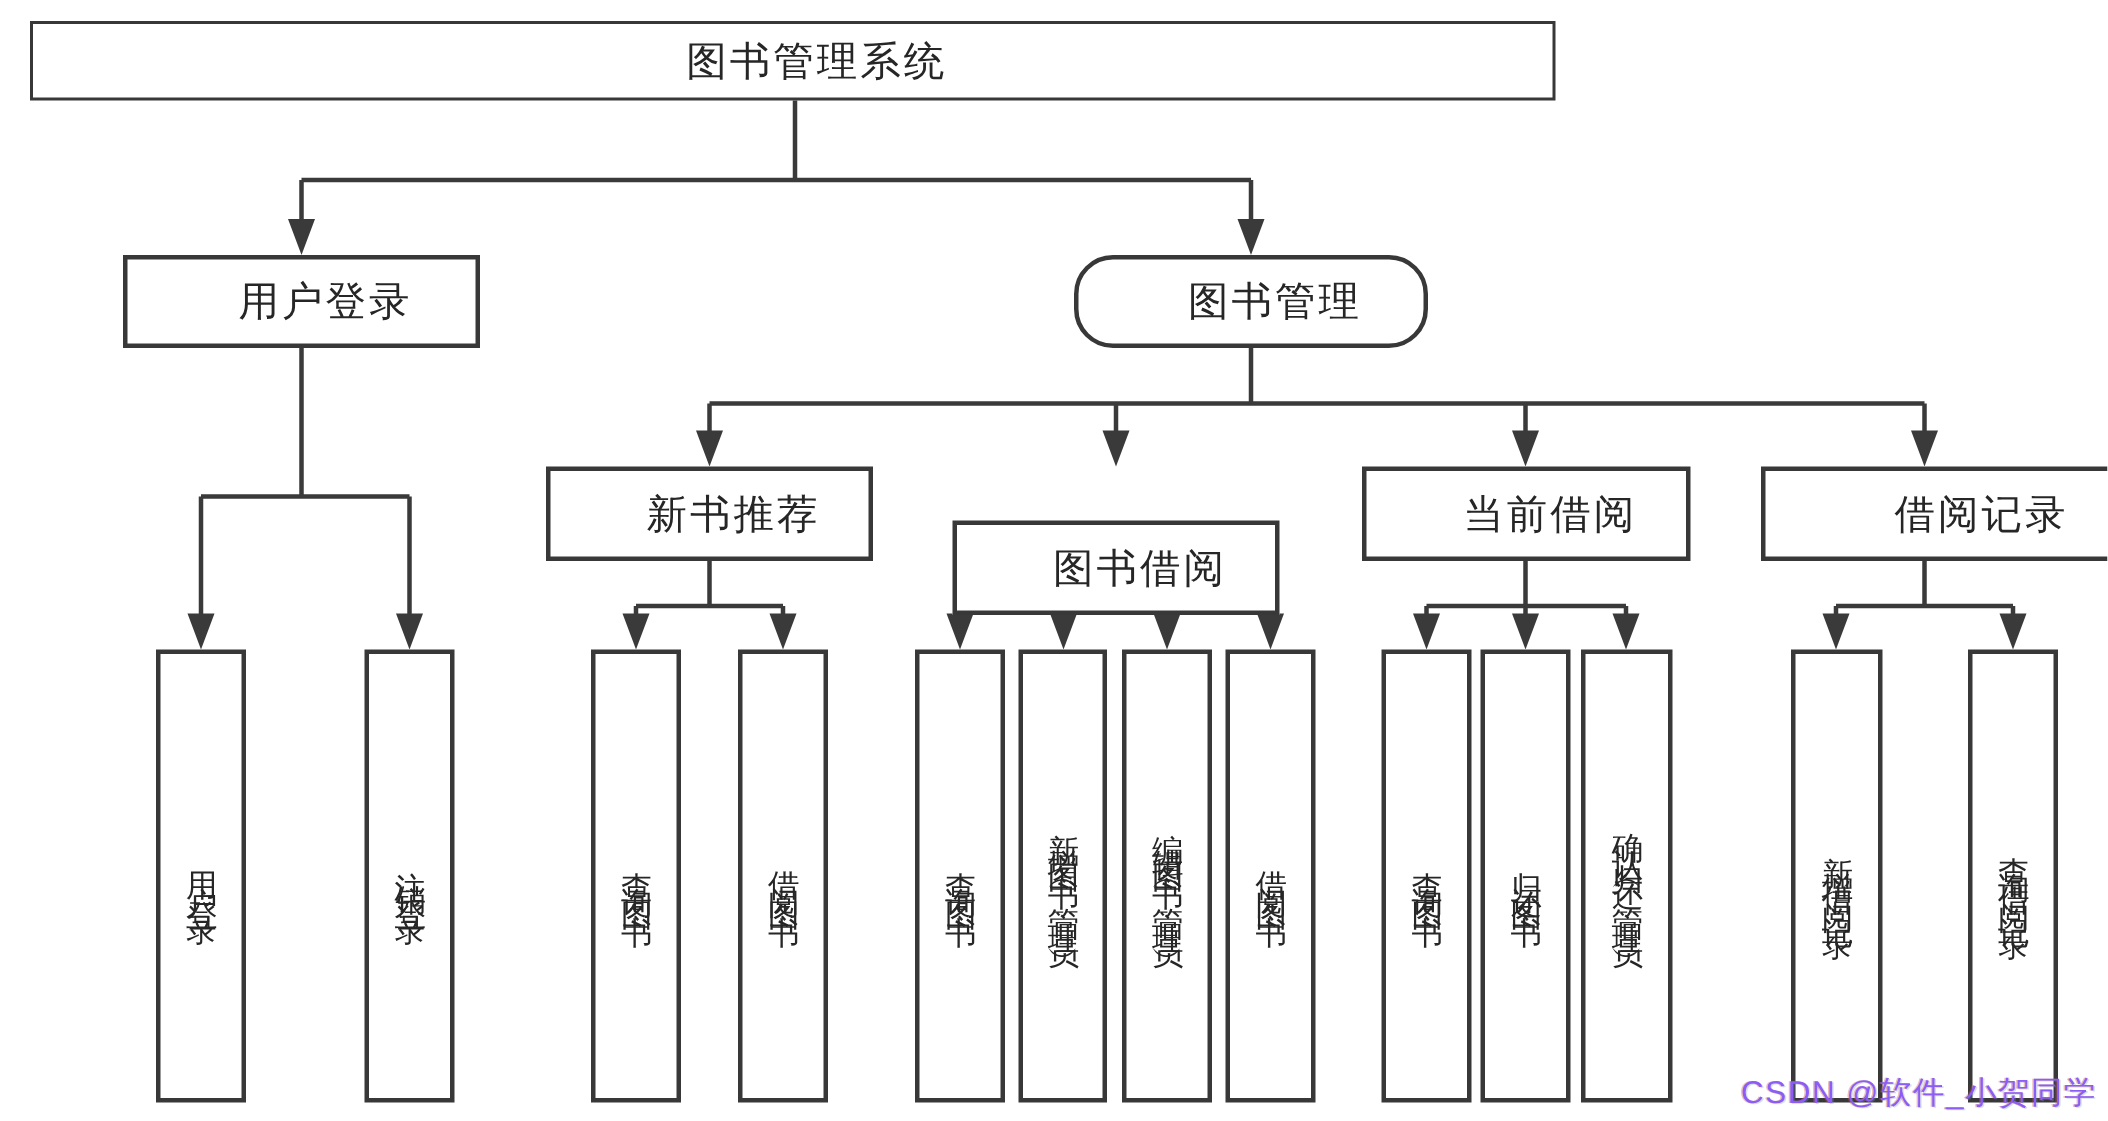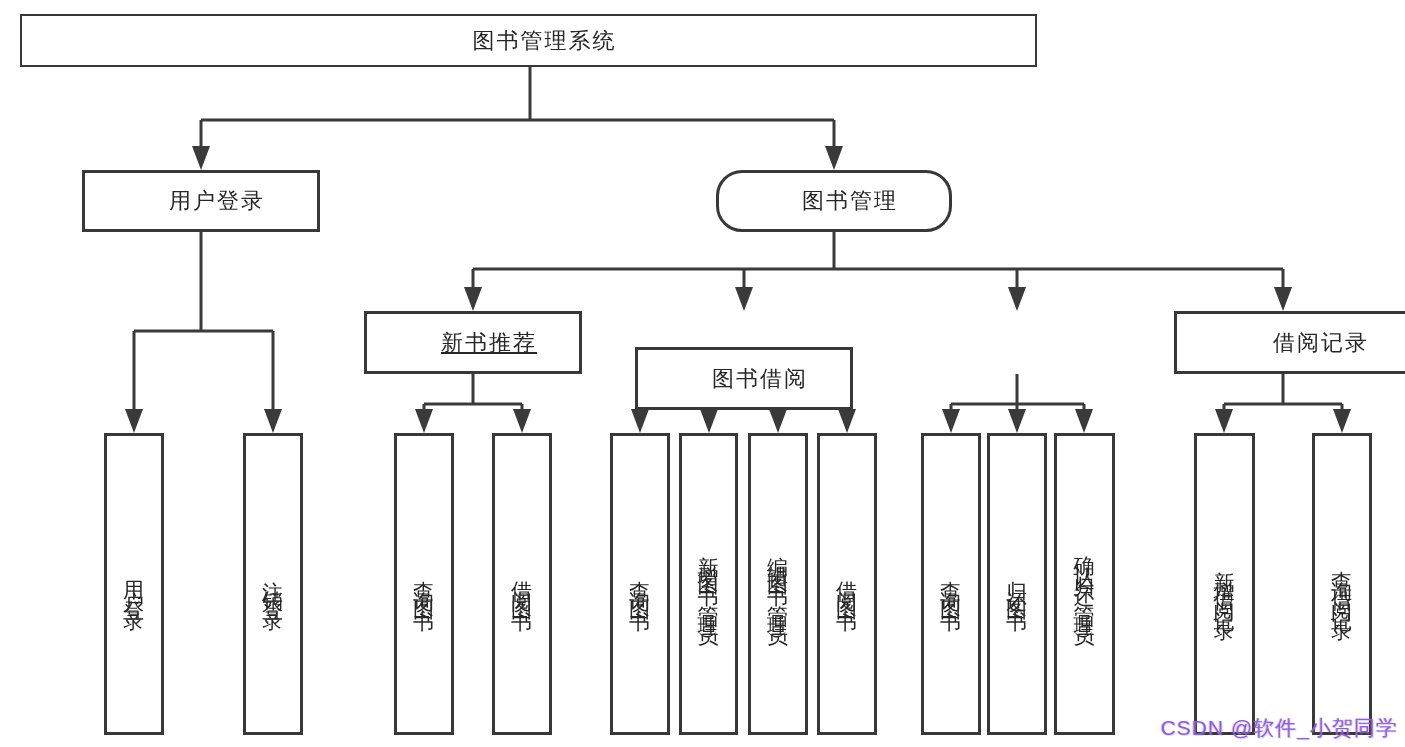--- a/index.html
+++ b/index.html
@@ -14,34 +14,34 @@
     position:absolute;
     box-sizing:border-box;
     background:#ffffff;
     border:3px solid #383838;
     color:#262626;
     display:flex;
     align-items:center;
     justify-content:center;
     z-index:2;
   }
-  .box.h{font-size:22px;letter-spacing:2px;white-space:nowrap;padding-left:32px;}
+  .box.h{font-size:27px;letter-spacing:2px;white-space:nowrap;padding-left:32px;}
   .box.v{
     writing-mode:vertical-rl;
     font-size:21px;
     letter-spacing:10px;
     line-height:1;
   }
   
   .n-root{left:20px;top:14px;width:1017px;height:53px;border-width:2px;}
   
   .n-l2a{left:82px;top:170px;width:238px;height:62px;}
   .n-l2b{left:716px;top:170px;width:236px;height:62px;border-radius:26px;}
   
-  .n-l3a{left:364px;top:311px;width:218px;height:63px;text-decoration:underline;}
+  .n-l3a{left:364px;top:311px;width:218px;height:63px;}
   .n-l3b{left:635px;top:311px;width:218px;height:63px;margin-top:36px;}
   .n-l3c{left:908px;top:311px;width:219px;height:63px;}
   .n-l3d{left:1174px;top:311px;width:262px;height:63px;}
   
   .leaf{top:433px;height:302px;}
   .n-a1{left:104px;width:60px;}
   .n-a2{left:243px;width:60px;}
   .n-b1{left:394px;width:60px;}
   .n-b2{left:492px;width:60px;}
   .n-c1{left:610px;width:60px;}
@@ -91,20 +91,21 @@
              M1215 409 L1233 409 L1224 433 Z  M1333 409 L1351 409 L1342 433 Z"></path>
   </svg>
 
   <div class="box h n-root">图书管理系统</div>
 
   <div class="box h n-l2a">用户登录</div>
   <div class="box h n-l2b">图书管理</div>
 
   <div class="box h n-l3a">新书推荐</div>
   <div class="box h n-l3b">图书借阅</div>
+  <div class="box h n-l3c">当前借阅</div>
   <div class="box h n-l3d">借阅记录</div>
 
   <div class="box v leaf n-a1">用户登录</div>
   <div class="box v leaf n-a2">注销登录</div>
 
   <div class="box v leaf n-b1">查询图书</div>
   <div class="box v leaf n-b2">借阅图书</div>
 
   <div class="box v leaf n-c1">查询图书</div>
   <div class="box v leaf n-c2">新增图书（管理员）</div>

